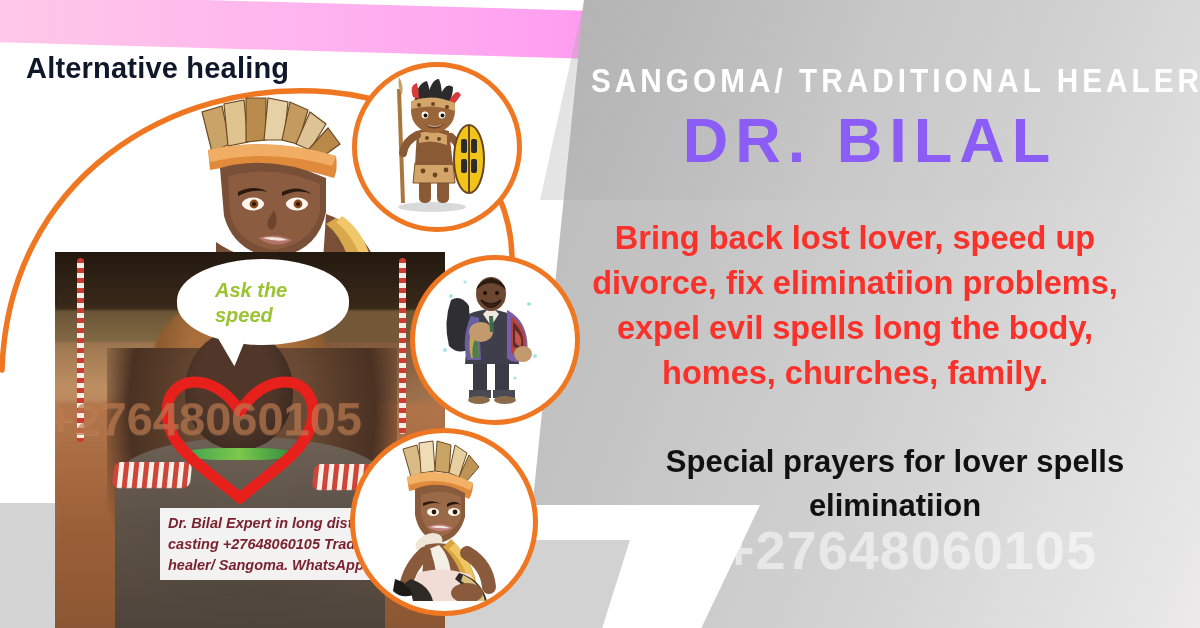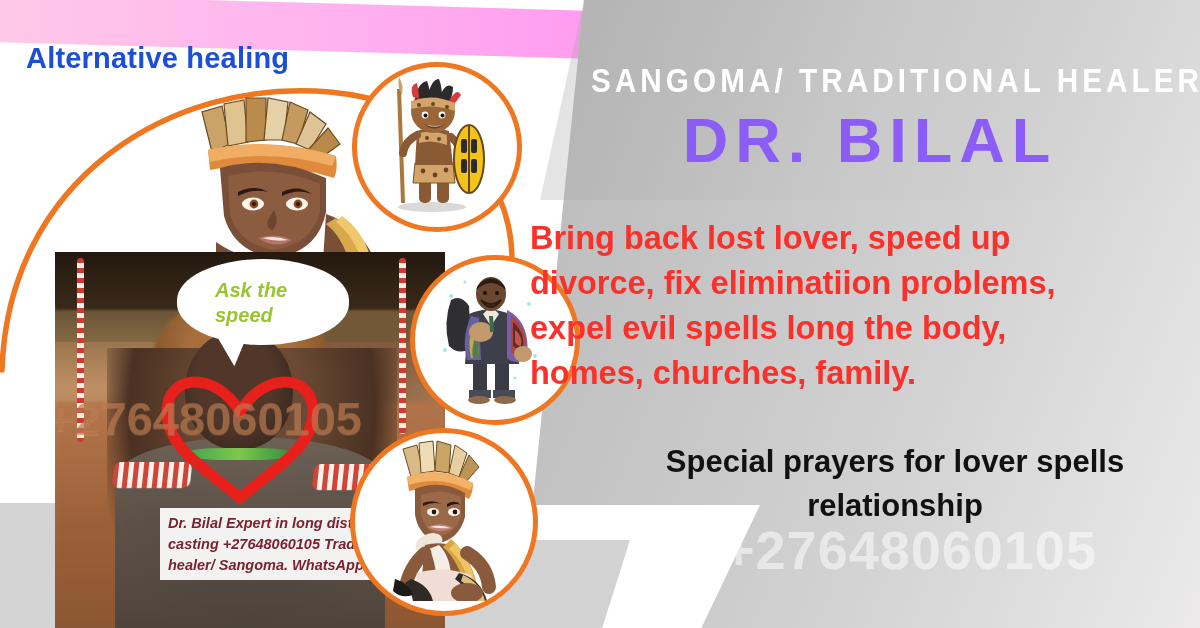--- a/index.html
+++ b/index.html
@@ -159,35 +159,35 @@
     font-family:"Liberation Sans Narrow","Liberation Sans",sans-serif;
     transform:scaleX(.9);transform-origin:center;
   }
   .headline{
     position:absolute;left:560px;top:104px;width:620px;
     color:#8b5cf6;font-weight:bold;font-size:63px;letter-spacing:7px;
     text-align:center;white-space:nowrap;
   }
   .services{
     position:absolute;left:530px;top:216px;width:650px;
-    color:#f9312a;font-weight:bold;font-size:32.5px;line-height:45px;text-align:left;
+    color:#f9312a;font-weight:bold;font-size:32.5px;line-height:45px;text-align:center;
   }
   .prayers{
     position:absolute;left:600px;top:440px;width:590px;
     color:#111111;font-weight:bold;font-size:31px;line-height:44px;text-align:center;
   }
   .phone-watermark{
     position:absolute;left:630px;top:519px;width:560px;
     color:rgba(255,255,255,.52);
     font-weight:bold;font-size:54px;letter-spacing:1px;text-align:center;white-space:nowrap;
   }
 
   .alt-heading{
-    position:absolute;left:26px;top:42px;
-    color:#1d4ed8;font-weight:bold;font-size:29px;letter-spacing:.2px;white-space:nowrap;
+    position:absolute;left:26px;top:52px;
+    color:#0f172a;font-weight:bold;font-size:29px;letter-spacing:.2px;white-space:nowrap;
   }
 </style>
 </head>
 <body>
 
 <div class="stage">
 
   <div class="top-pink"></div>
   <div class="top-gray"></div>
   <div class="top-orange-wide"></div>
@@ -442,18 +442,18 @@
 
   <div class="services">
     <div>Bring back lost lover, speed up</div>
     <div>divorce, fix eliminatiion problems,</div>
     <div>expel evil spells long the body,</div>
     <div>homes, churches, family.</div>
   </div>
 
   <div class="prayers">
     <div>Special prayers for  lover spells</div>
-    <div>relationship</div>
+    <div>eliminatiion</div>
   </div>
 
   <div class="phone-watermark">+27648060105</div>
 
 </div>
 
 </body></html>

